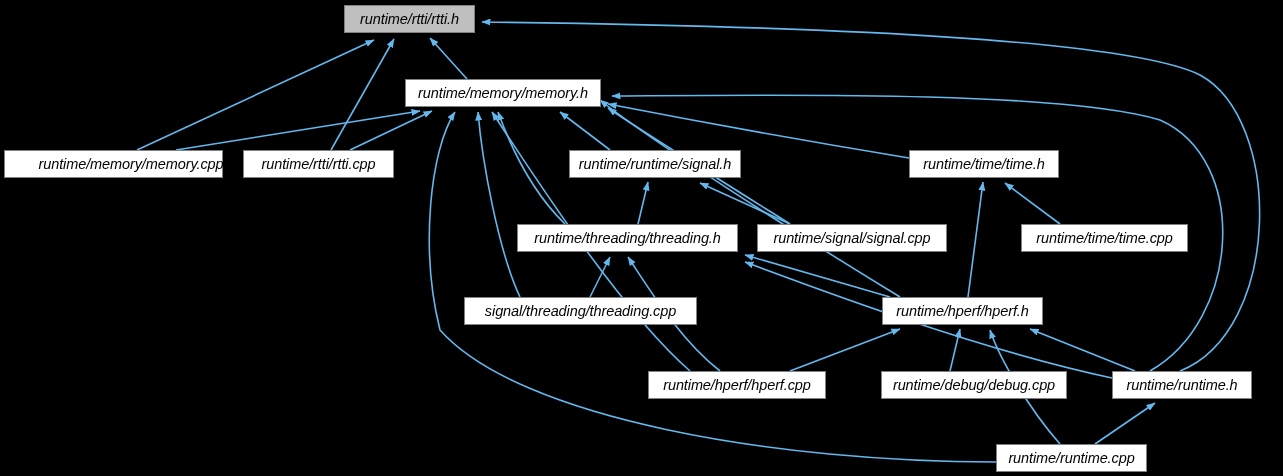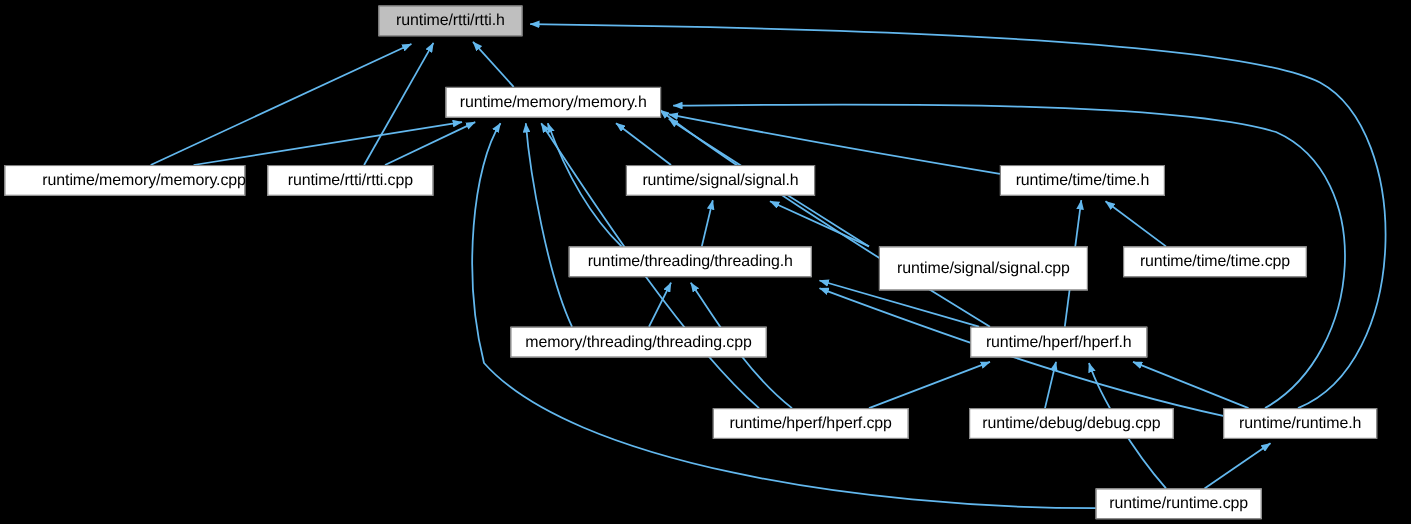--- a/index.html
+++ b/index.html
@@ -36,20 +36,21 @@
     white-space: nowrap;
     letter-spacing: -0.1px;
   }
   .node.root {
     background: #bfbfbf;
     border: 1px solid #808080;
   }
   .node-label {
     display: block;
     padding: 0 2px;
+    font-style: italic;
   }
 </style>
 </head>
 <body>
 
 <div id="graph-root">
   <svg id="graph-svg" viewBox="0 0 1283 476" xmlns="http://www.w3.org/2000/svg">
     <defs>
       <marker id="arrowhead" markerWidth="9" markerHeight="7" refX="8.5" refY="3.5" orient="auto" markerUnits="userSpaceOnUse">
         <polygon points="0 0, 9 3.5, 0 7" fill="#63b8ee"></polygon>
@@ -93,36 +94,36 @@
       <div class="node" style="left: 405px; top: 79px; width: 196px; height: 28px; text-align: right;">
         <span class="node-label">runtime/memory/memory.h</span>
       </div>
       <div class="node" style="left: 4px; top: 150px; width: 219px; height: 28px; padding-left: 35px;">
         <span class="node-label">runtime/memory/memory.cpp</span>
       </div>
       <div class="node" style="left: 243px; top: 150px; width: 151px; height: 28px;">
         <span class="node-label">runtime/rtti/rtti.cpp</span>
       </div>
       <div class="node" style="left: 569px; top: 150px; width: 172px; height: 28px;">
-        <span class="node-label">runtime/signal/signal.h</span>
+        <span class="node-label">runtime/runtime/signal.h</span>
       </div>
       <div class="node" style="left: 909px; top: 150px; width: 150px; height: 28px; text-align: right;">
         <span class="node-label">runtime/time/time.h</span>
       </div>
       <div class="node" style="left: 517px; top: 224px; width: 221px; height: 28px;">
         <span class="node-label">runtime/threading/threading.h</span>
       </div>
-      <div class="node" style="left: 799px; top: 224px; width: 190px; height: 40px;">
+      <div class="node" style="left: 757px; top: 224px; width: 190px; height: 28px;">
         <span class="node-label">runtime/signal/signal.cpp</span>
       </div>
       <div class="node" style="left: 1021px; top: 224px; width: 167px; height: 28px;">
         <span class="node-label">runtime/time/time.cpp</span>
       </div>
       <div class="node" style="left: 464px; top: 297px; width: 233px; height: 28px;">
-        <span class="node-label">memory/threading/threading.cpp</span>
+        <span class="node-label">signal/threading/threading.cpp</span>
       </div>
       <div class="node" style="left: 882px; top: 297px; width: 161px; height: 28px;">
         <span class="node-label">runtime/hperf/hperf.h</span>
       </div>
       <div class="node" style="left: 648px; top: 371px; width: 178px; height: 28px;">
         <span class="node-label">runtime/hperf/hperf.cpp</span>
       </div>
       <div class="node" style="left: 847px; top: 371px; width: 186px; height: 28px; margin-left: 34px;">
         <span class="node-label">runtime/debug/debug.cpp</span>
       </div>

